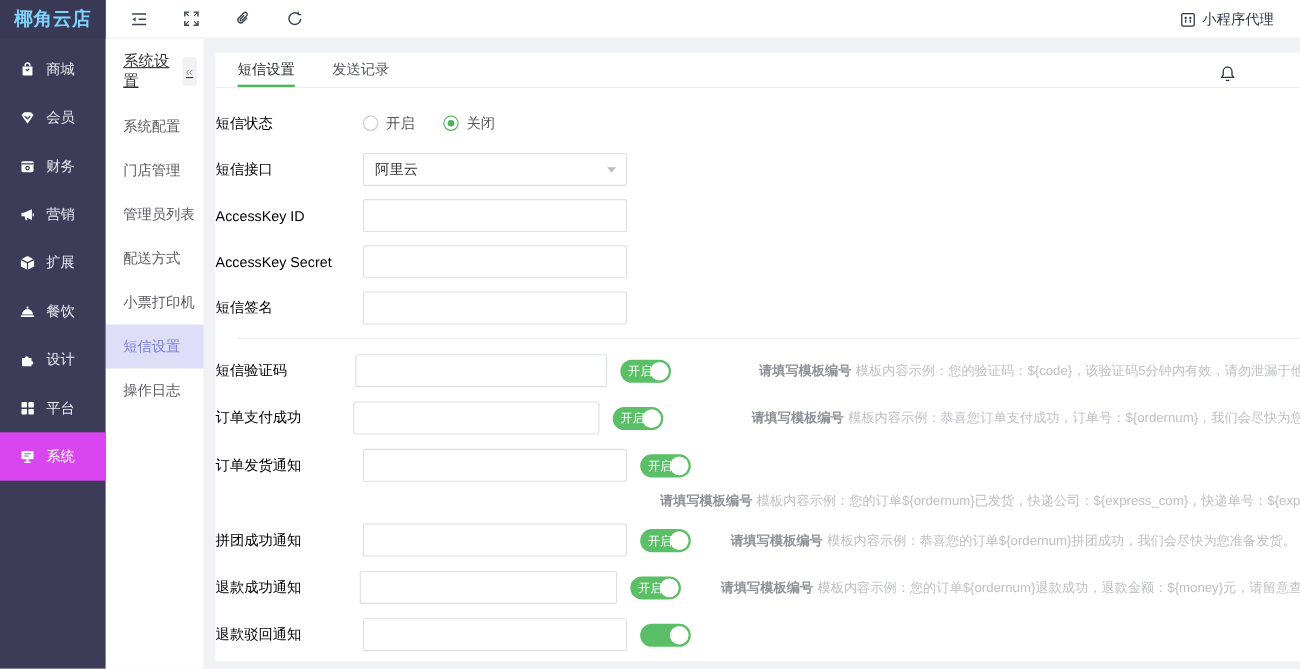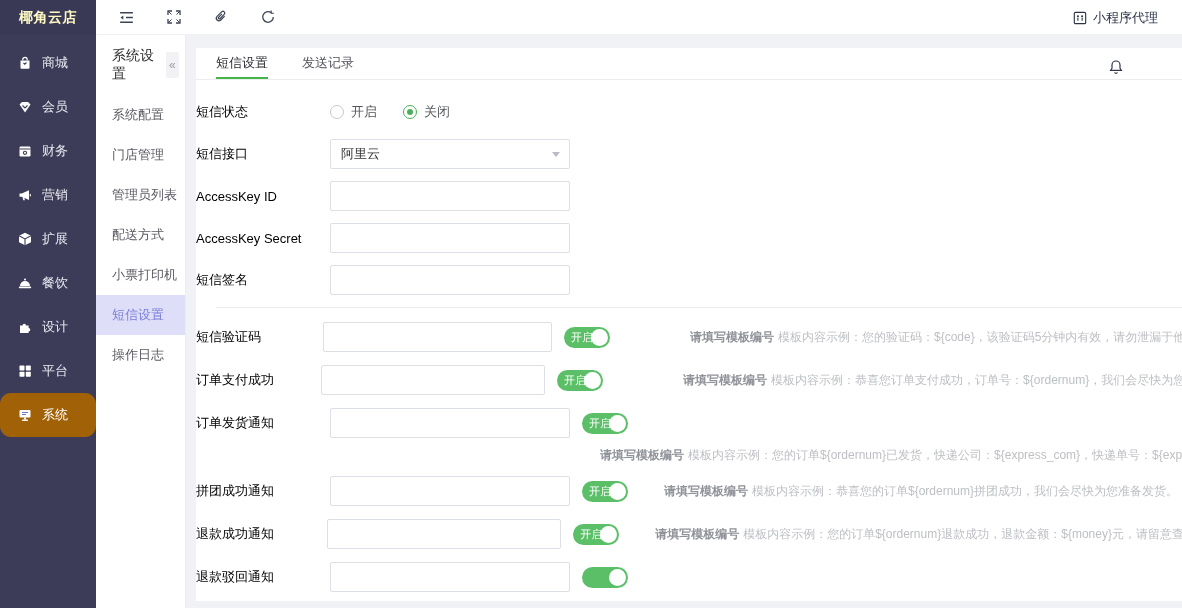--- a/index.html
+++ b/index.html
@@ -2,36 +2,36 @@
 <html><head>
 <meta charset="utf-8">
 <style>
   * { margin:0; padding:0; box-sizing:border-box; }
   html,body { width:1182px; height:608px; overflow:hidden; }
   body { font-family:"Liberation Sans","DejaVu Sans",sans-serif; font-size:13px; color:#303133; background:#f1f2f6; }
   .app { position:relative; width:1182px; height:608px; overflow:hidden; }
 
   
   .sidebar { position:absolute; left:0; top:0; width:96px; height:608px; background:#3d3c58; z-index:5; }
-  .logo { height:35px; line-height:35px; text-align:center; color:#fef9c3; font-size:14px; font-weight:bold; background:#3a3955; letter-spacing:.5px; }
+  .logo { height:35px; line-height:35px; text-align:center; color:#7dd3fc; font-size:17px; font-weight:bold; background:#3a3955; letter-spacing:.5px; }
   .nav { padding-top:6px; }
   .nav-item { height:44px; display:flex; align-items:center; padding-left:17px; gap:9px; color:#e8e8f0; cursor:pointer; }
-  .nav-item.active { background:#a16207; color:#fff;border-radius:11px; }
+  .nav-item.active { background:#d946ef; color:#fff; }
   .nav-item svg { flex:0 0 16px; }
 
   
   .topbar { position:absolute; left:96px; top:0; right:0; height:35px; background:#fff; display:flex; align-items:center; border-bottom:1px solid #f2f2f2; z-index:4; }
   .tb-left { display:flex; align-items:center; gap:30px; padding-left:22px; }
   .tb-icon { width:17px; height:17px; display:inline-flex; align-items:center; justify-content:center; cursor:pointer; }
   .tb-right { margin-left:auto; display:flex; align-items:center; gap:32px; padding-right:24px;flex-direction:column; }
   .tb-link { display:flex; align-items:center; gap:6px; color:#2e3548; cursor:pointer; font-size:13px; }
 
   
   .submenu { position:absolute; left:96px; top:35px; width:90px; bottom:0; background:#fff; border-right:1px solid #ededf0; z-index:3; }
-  .submenu-head { height:60px; display:flex; align-items:center; justify-content:center; padding:0 6px 0 16px; }
+  .submenu-head { height:60px; display:flex; align-items:center; justify-content:center; padding:0 6px 0 16px;text-decoration:underline; }
   .submenu-title { font-size:14px; color:#303133; }
   .collapse-btn { width:14px; height:26px; background:#f2f2f4; color:#9a9aa2; border-radius:2px; font-size:12px; line-height:26px; text-align:center; cursor:pointer; }
   .submenu-item { height:40px; line-height:40px; padding-left:16px; font-size:13px; color:#5a5a63; cursor:pointer; white-space:nowrap; }
   .submenu-item.active { background:#dedef8; color:#7a7fd9; }
 
   
   .main { position:absolute; left:186px; top:35px; right:0; bottom:0; background:#f1f2f6; }
   .card { margin:13px 0 0 10px; width:calc(100% - 10px); height:553px; background:#fff; overflow:hidden; }
   .tabs { height:32px; display:flex; gap:34px; padding-left:20px; border-bottom:1px solid #ececee; }
   .tab { font-size:13px; color:#54565c; line-height:30px; cursor:pointer; border-bottom:2px solid transparent; }

